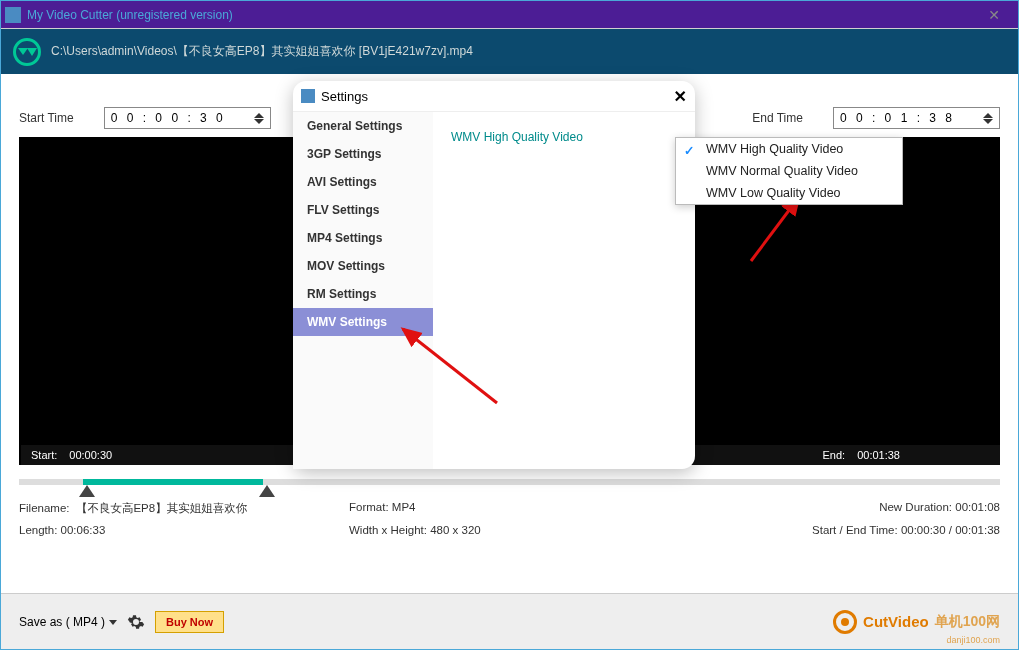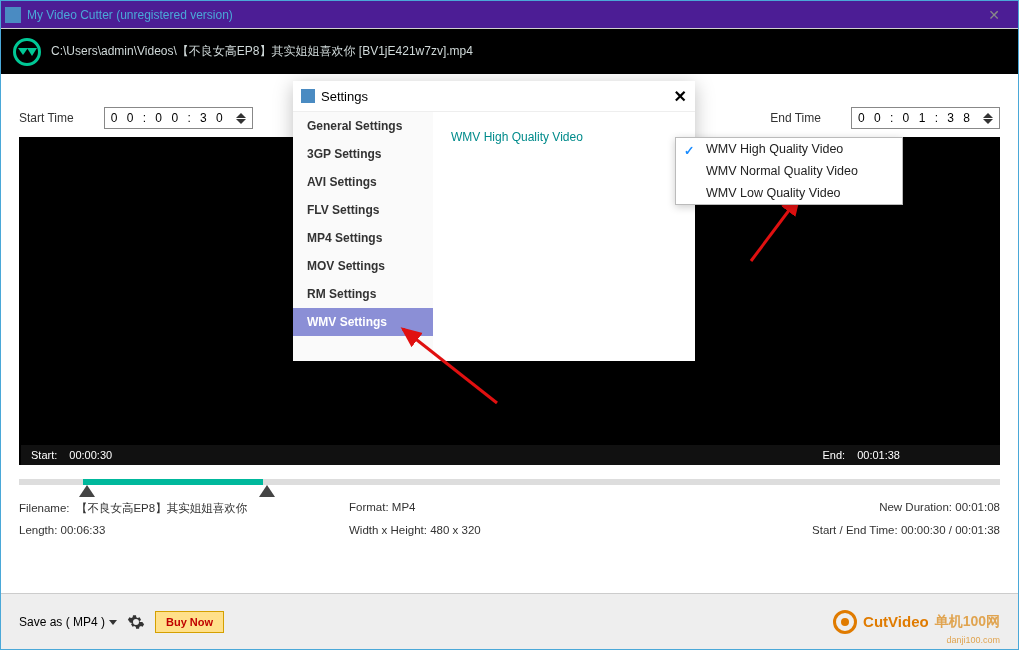--- a/index.html
+++ b/index.html
@@ -3,30 +3,30 @@
 <meta charset="utf-8">
 <style>
 * { box-sizing: border-box; margin: 0; padding: 0; font-family: "Segoe UI", Arial, sans-serif; }
 body { width: 1019px; height: 650px; background: #fff; position: relative; overflow: hidden; border: 1px solid #4aa8d8; }
 
 .titlebar { height: 28px; background: #4c1d95; border-bottom: 1px solid #d0d0d0; display: flex; align-items: center; padding: 0 4px; }
 .titlebar-icon { width: 16px; height: 16px; background: #4a8bc2; margin-right: 6px; }
 .titlebar-text { color: #4aa8d8; font-size: 12px; flex: 1; }
 .titlebar-close { width: 40px; text-align: center; color: #888; font-size: 14px; cursor: pointer; }
 
-.pathbar { height: 45px; background: #000000; display: flex; align-items: center; padding: 0 12px; gap: 10px; }
+.pathbar { height: 45px; background: #0c4a6e; display: flex; align-items: center; padding: 0 12px; gap: 10px; }
 .play-icon-circle { width: 28px; height: 28px; border: 3px solid #00c896; border-radius: 50%; display: flex; align-items: center; justify-content: center; }
 .play-icon-circle::after { content: ""; border-left: 8px solid #00c896; border-top: 5px solid transparent; border-bottom: 5px solid transparent; border-right: 0; transform: rotate(90deg); margin-top: 0; }
 .down-arrow-inner { width: 0; height: 0; border-left: 5px solid transparent; border-right: 5px solid transparent; border-top: 7px solid #00c896; }
 .path-text { color: #cfd8d8; font-size: 12px; }
 
 .time-row { height: 38px; background: #fff; display: flex; align-items: center; padding: 0 18px; justify-content: space-between; margin-top: 25px; }
 .time-group { display: flex; align-items: center; gap: 30px; }
 .time-label { font-size: 12px; color: #333; }
-.time-input { border: 1px solid #888; padding: 3px 6px; font-size: 12px; font-family: monospace; letter-spacing: 3px; display: flex; align-items: center; gap: 4px; }
+.time-input { border: 1px solid #888; padding: 3px 6px; font-size: 12px; font-family: monospace; letter-spacing: 3px; display: flex; align-items: center; gap: 22px; }
 .spinner { display: inline-flex; flex-direction: column; margin-left: 6px; }
 .spinner span { width: 0; height: 0; border-left: 5px solid transparent; border-right: 5px solid transparent; }
 .spinner .up { border-bottom: 5px solid #333; margin-bottom: 1px; }
 .spinner .dn { border-top: 5px solid #333; }
 
 .video-area { height: 328px; background: #000; margin: 0 18px; position: relative; }
 .video-status { position: absolute; bottom: 0; left: 2px; right: 0; height: 20px; background: #111; color: #fff; font-size: 11px; display: flex; align-items: center; padding: 0 10px; }
 .video-status .startlbl { margin-right: 12px; }
 .video-status .endside { margin-left: auto; display: flex; gap: 12px; margin-right: 90px; }
 
@@ -46,21 +46,21 @@
 .saveas { font-size: 12px; cursor: pointer; }
 .saveas .tri { display: inline-block; border-left: 4px solid transparent; border-right: 4px solid transparent; border-top: 5px solid #333; margin-left: 4px; vertical-align: middle; }
 .gear { width: 18px; height: 18px; cursor: pointer; color: #333; }
 .buy-btn { background: #ffe08a; border: 1px solid #d4a000; color: #c00000; font-weight: bold; font-size: 11px; padding: 4px 10px; cursor: pointer; }
 .brand { margin-left: auto; display: flex; align-items: center; gap: 6px; color: #e07b00; font-weight: bold; }
 .brand-logo { width: 24px; height: 24px; border: 3px solid #e07b00; border-radius: 50%; position: relative; }
 .brand-logo::after { content: ""; position: absolute; width: 8px; height: 8px; background: #e07b00; border-radius: 50%; top: 5px; left: 5px; }
 .brand-main { font-size: 15px; }
 
 
-.dialog { position: absolute; top: 80px; left: 292px; width: 402px; height: 280px; background: #fff; box-shadow: 0 4px 18px rgba(0,0,0,0.25); display: flex; flex-direction: column; }
+.dialog { position: absolute; top: 80px; left: 292px; width: 402px; height: 388px; background: #fff; box-shadow: 0 4px 18px rgba(0,0,0,0.25); display: flex; flex-direction: column; border-radius: 13px; }
 .dialog-title { height: 30px; display: flex; align-items: center; padding: 0 8px; font-size: 13px; }
 .dialog-title .dicon { width: 14px; height: 14px; background: #4a8bc2; margin-right: 6px; }
 .dialog-title .dclose { margin-left: auto; font-size: 16px; cursor: pointer; font-weight: bold; }
 .dialog-body { flex: 1; display: flex; border-top: 1px solid #eee; }
 .dialog-side { width: 140px; background: #fafafa; }
 .side-item { padding: 7px 14px; font-size: 12px; font-weight: 600; color: #333; cursor: pointer; }
 .side-item.active { background: #8b8fd6; color: #fff; }
 .dialog-content { flex: 1; padding: 18px; font-size: 12px; color: #008b8b; }
 .dialog-footer { height: 46px; background: #f5f5f5; display: flex; align-items: center; justify-content: flex-end; gap: 24px; padding: 0 24px; font-size: 15px; color: #555; }
 .dialog-footer span { cursor: pointer; }

